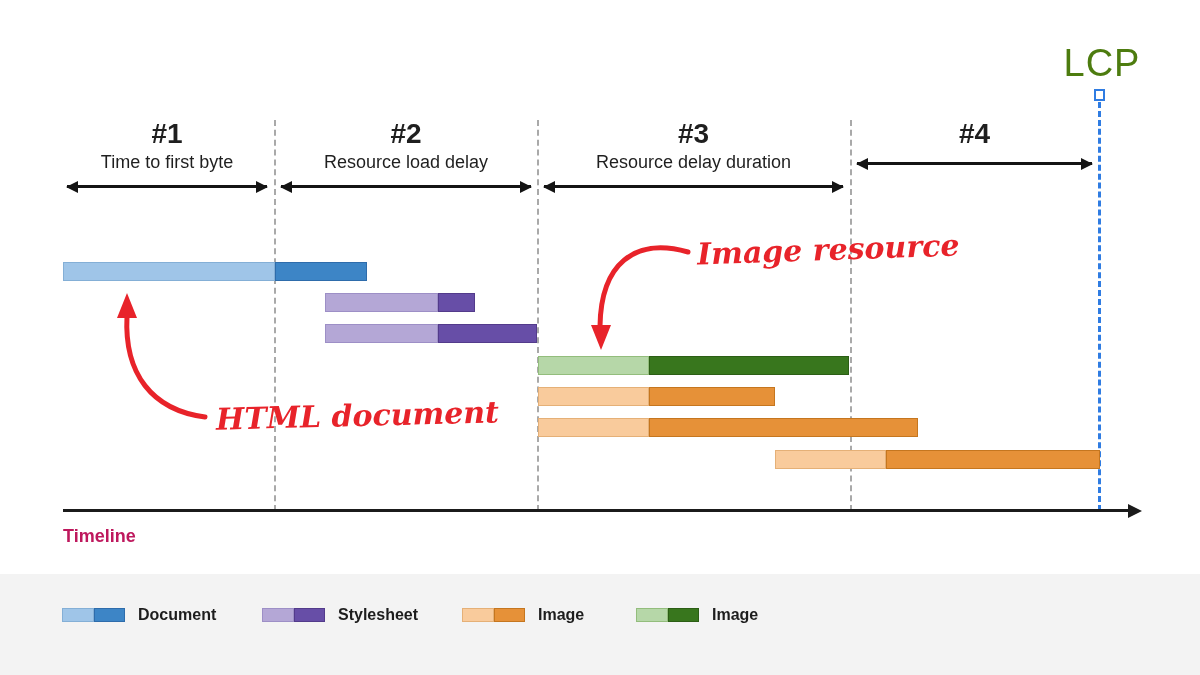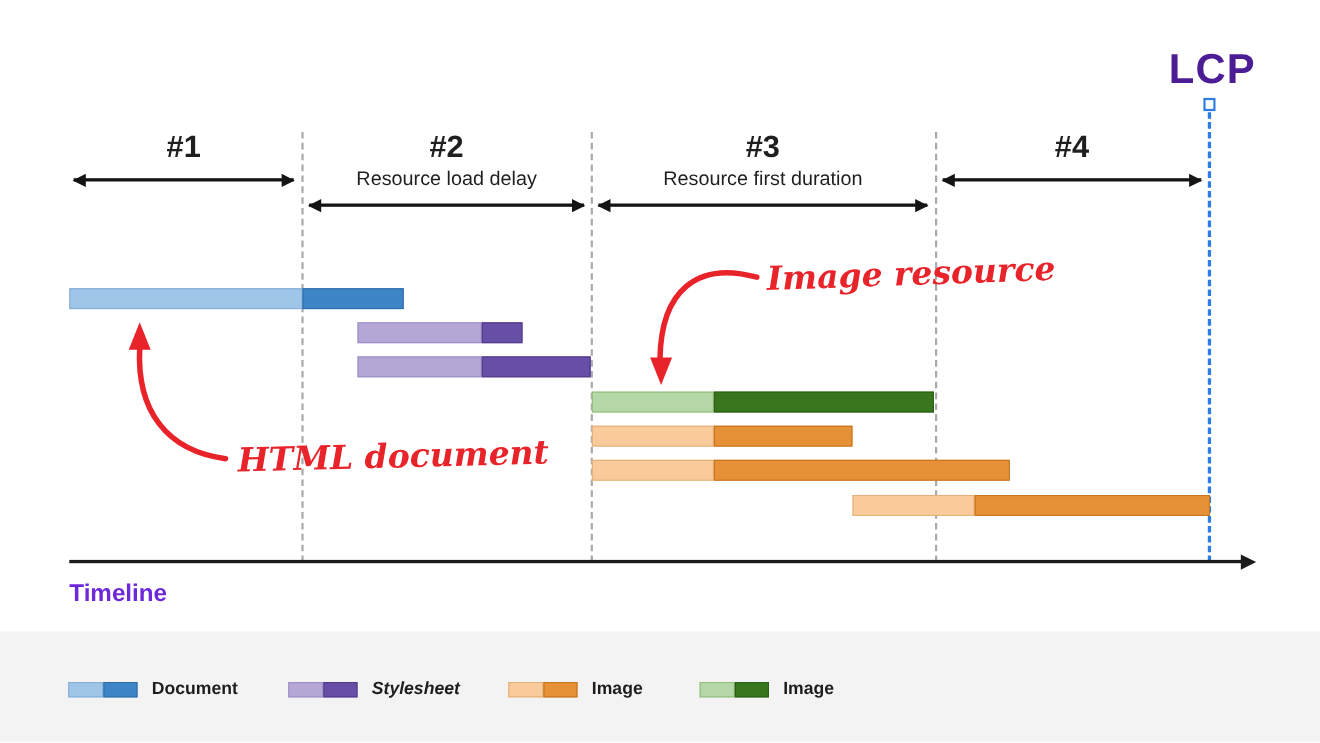--- a/index.html
+++ b/index.html
@@ -18,46 +18,46 @@
   .phase-label{font-size:18px;line-height:22px;margin-top:1px;}
   .phase-arrow{position:relative;height:3px;background:#141414;margin-top:12px;}
   .phase-arrow::before,.phase-arrow::after{
     content:"";position:absolute;top:-4.5px;width:0;height:0;
     border-top:6px solid transparent;border-bottom:6px solid transparent;
   }
   .phase-arrow::before{left:-1px;border-right:12px solid #141414;}
   .phase-arrow::after{right:-1px;border-left:12px solid #141414;}
   
   .lcp-title{position:absolute;left:1062px;top:42px;width:80px;text-align:center;
-    font-size:38px;font-weight:bold;color:#4c1d95;letter-spacing:1px;}
+    font-size:38px;font-weight:normal;color:#4d7c0f;letter-spacing:1px;}
   .lcp-square{position:absolute;left:1094px;top:89px;width:7px;height:8px;
     background:#fff;border:2.5px solid #2f7ce2;}
   .lcp-line{position:absolute;left:1098px;top:102px;height:409px;width:0;
     border-left:3px dashed #2f7ce2;}
   
   .bar{position:absolute;height:19px;display:flex;}
   .seg{height:100%;box-sizing:border-box;border:1px solid transparent;}
   
   .axis{position:absolute;left:63px;top:509px;width:1066px;height:3px;background:#1b1b1b;}
   .axis::after{content:"";position:absolute;right:-13px;top:-5.5px;width:0;height:0;
     border-top:7px solid transparent;border-bottom:7px solid transparent;
     border-left:14px solid #1b1b1b;}
-  .timeline-label{position:absolute;left:63px;top:526px;font-size:22px;
-    font-weight:600;color:#6d28d9;}
+  .timeline-label{position:absolute;left:63px;top:526px;font-size:18px;
+    font-weight:600;color:#be185d;}
   
   .hand{
     position:absolute;color:#e8232a;font-size:30px;font-style:italic;font-weight:bold;
     font-family:"DejaVu Serif",serif;white-space:nowrap;
   }
   .hand-image{left:697px;top:232px;transform:rotate(-2deg);}
   .hand-html{left:216px;top:398px;transform:rotate(-1.5deg);}
   .red-arrows{position:absolute;left:0;top:0;pointer-events:none;}
   
   .legend-band{position:absolute;left:0;top:574px;width:1200px;height:101px;background:#f3f3f3;}
-  .legend-item{position:absolute;top:44px;display:flex;align-items:center;gap:13px;}
+  .legend-item{position:absolute;top:32px;display:flex;align-items:center;gap:13px;}
   .swatch{display:flex;width:63px;height:14px;}
   .half{width:50%;height:100%;box-sizing:border-box;border:1px solid transparent;}
   .legend-label{font-size:16px;font-weight:bold;color:#1d1d1d;}
 </style>
 </head>
 <body>
 
 <div class="stage" id="stage">
 
   <div class="lcp-title">LCP</div>
@@ -65,30 +65,31 @@
   <div class="lcp-line"></div>
 
   <div id="separators">
       <div class="sep" style="left: 274px;"></div>
       <div class="sep" style="left: 537px;"></div>
       <div class="sep" style="left: 850px;"></div>
     </div>
   <div id="phases">
       <div class="phase" style="left: 67px; width: 200px;">
         <div class="phase-num">#1</div>
+        <div class="phase-label">Time to first byte</div>
         <div class="phase-arrow"></div>
       </div>
       <div class="phase" style="left: 281px; width: 250px;">
         <div class="phase-num">#2</div>
         <div class="phase-label">Resource load delay</div>
         <div class="phase-arrow"></div>
       </div>
       <div class="phase" style="left: 544px; width: 299px;">
         <div class="phase-num">#3</div>
-        <div class="phase-label">Resource first duration</div>
+        <div class="phase-label">Resource delay duration</div>
         <div class="phase-arrow"></div>
       </div>
       <div class="phase" style="left: 857px; width: 235px;">
         <div class="phase-num">#4</div>
         <div class="phase-arrow"></div>
       </div>
     </div>
   <div id="bars">
       <div class="bar" style="left: 63px; top: 262px;">
         <div class="seg" style="width: 212px; background: rgb(159, 197, 232); border-color: rgb(132, 175, 214);"></div>
@@ -138,21 +139,21 @@
   </svg>
 
   <div class="legend-band" id="legend">
       <div class="legend-item" style="left: 62px;">
         <div class="swatch">
           <div class="half" style="background: rgb(159, 197, 232); border-color: rgb(132, 175, 214);"></div>
           <div class="half" style="background: rgb(61, 133, 198); border-color: rgb(46, 108, 171);"></div>
         </div>
         <div class="legend-label">Document</div>
       </div>
-      <div class="legend-item" style="left: 262px; font-style: italic;">
+      <div class="legend-item" style="left: 262px;">
         <div class="swatch">
           <div class="half" style="background: rgb(180, 167, 214); border-color: rgb(157, 143, 198);"></div>
           <div class="half" style="background: rgb(103, 78, 167); border-color: rgb(83, 59, 139);"></div>
         </div>
         <div class="legend-label">Stylesheet</div>
       </div>
       <div class="legend-item" style="left: 462px;">
         <div class="swatch">
           <div class="half" style="background: rgb(249, 203, 156); border-color: rgb(229, 176, 119);"></div>
           <div class="half" style="background: rgb(230, 145, 56); border-color: rgb(197, 118, 31);"></div>

